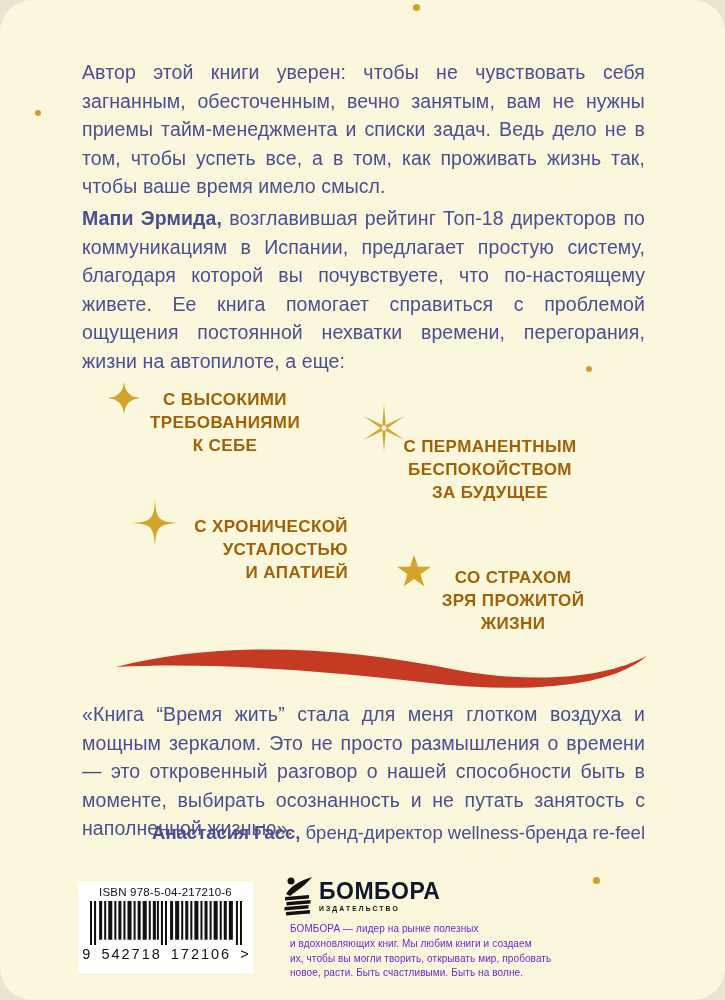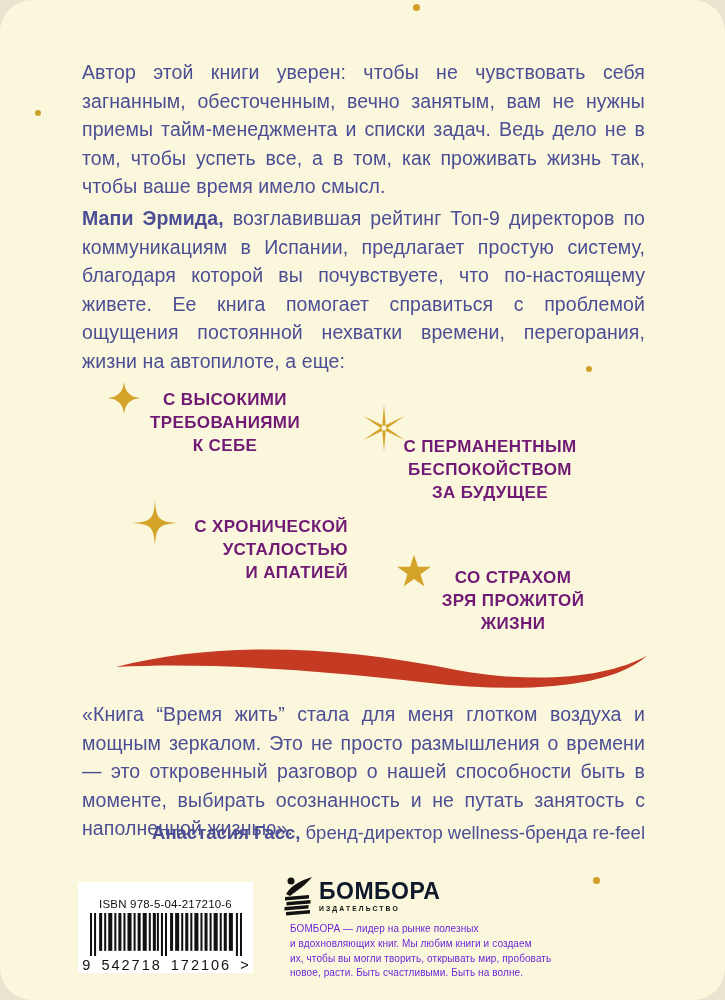--- a/index.html
+++ b/index.html
@@ -23,42 +23,42 @@
     position:absolute;left:82px;width:563px;
     color:#4b4e94;
     font-size:19.5px;line-height:28.6px;
     text-align:justify;
     margin:0;
     letter-spacing:.1px;
   }
   .bold{font-weight:700;}
   .bullet{
     position:absolute;
-    color:#701a75;
+    color:#a16207;
     font-weight:700;
     font-size:17px;line-height:23px;
     text-align:center;
     letter-spacing:.4px;
     white-space:pre-line;
   }
   .star{position:absolute;}
   .star svg{display:block;width:100%;height:100%;}
   .gold{fill:#d3a32a;}
   .swoosh{position:absolute;left:114px;top:639px;width:536px;height:52px;}
   .attribution{
     position:absolute;left:82px;top:821px;width:563px;
     color:#4b4e94;font-size:18.5px;line-height:24px;
     text-align:right;margin:0;
   }
   
   .isbn-box{
     position:absolute;left:78px;top:882px;width:175px;height:91px;
     background:#ffffff;
     display:flex;flex-direction:column;align-items:center;
-    box-sizing:border-box;padding-top:16px;
+    box-sizing:border-box;padding-top:4px;
   }
   .isbn-label{
     color:#111;font-size:11.5px;letter-spacing:.2px;line-height:13px;
   }
   .bars{width:152px;height:44px;margin-top:2px;}
   .digits-row{
     display:flex;align-items:center;gap:9px;
     color:#111;font-size:14.5px;font-weight:400;letter-spacing:2px;
     margin-top:1px;
   }
@@ -87,21 +87,21 @@
 
 <div class="cover">
 
   <div class="dot" style="left:413px;top:4px;width:7px;height:7px;"></div>
   <div class="dot" style="left:35px;top:110px;width:6px;height:6px;"></div>
   <div class="dot" style="left:586px;top:366px;width:6px;height:6px;"></div>
   <div class="dot" style="left:593px;top:877px;width:7px;height:7px;"></div>
 
   <p class="body-text" style="top:58px;">Автор этой книги уверен: чтобы не чувствовать себя загнанным, обесточенным, вечно занятым, вам не нужны приемы тайм-менеджмента и списки задач. Ведь дело не в том, чтобы успеть все, а в том, как проживать жизнь так, чтобы ваше время имело смысл.</p>
 
-  <p class="body-text" style="top:204px;"><span class="bold">Мапи Эрмида,</span><span> возглавившая рейтинг Топ-9 директоров по коммуникациям в Испании, предлагает простую систему, благодаря которой вы почувствуете, что по-настоящему живете. Ее книга помогает справиться с проблемой ощущения постоянной нехватки времени, перегорания, жизни на автопилоте, а еще:</span></p>
+  <p class="body-text" style="top:204px;"><span class="bold">Мапи Эрмида,</span><span> возглавившая рейтинг Топ-18 директоров по коммуникациям в Испании, предлагает простую систему, благодаря которой вы почувствуете, что по-настоящему живете. Ее книга помогает справиться с проблемой ощущения постоянной нехватки времени, перегорания, жизни на автопилоте, а еще:</span></p>
 
   <div class="star" style="left:108px;top:382px;width:32px;height:32px;">
     <svg viewBox="0 0 100 100">
         <path class="gold" d="M50,0 C54,32 68,46 100,50 C68,54 54,68 50,100 C46,68 32,54 0,50 C32,46 46,32 50,0 Z"></path>
       </svg>
   </div>
   <div class="bullet" style="left:130px;top:388px;width:190px;">С ВЫСОКИМИ
 ТРЕБОВАНИЯМИ
 К СЕБЕ</div>
 

